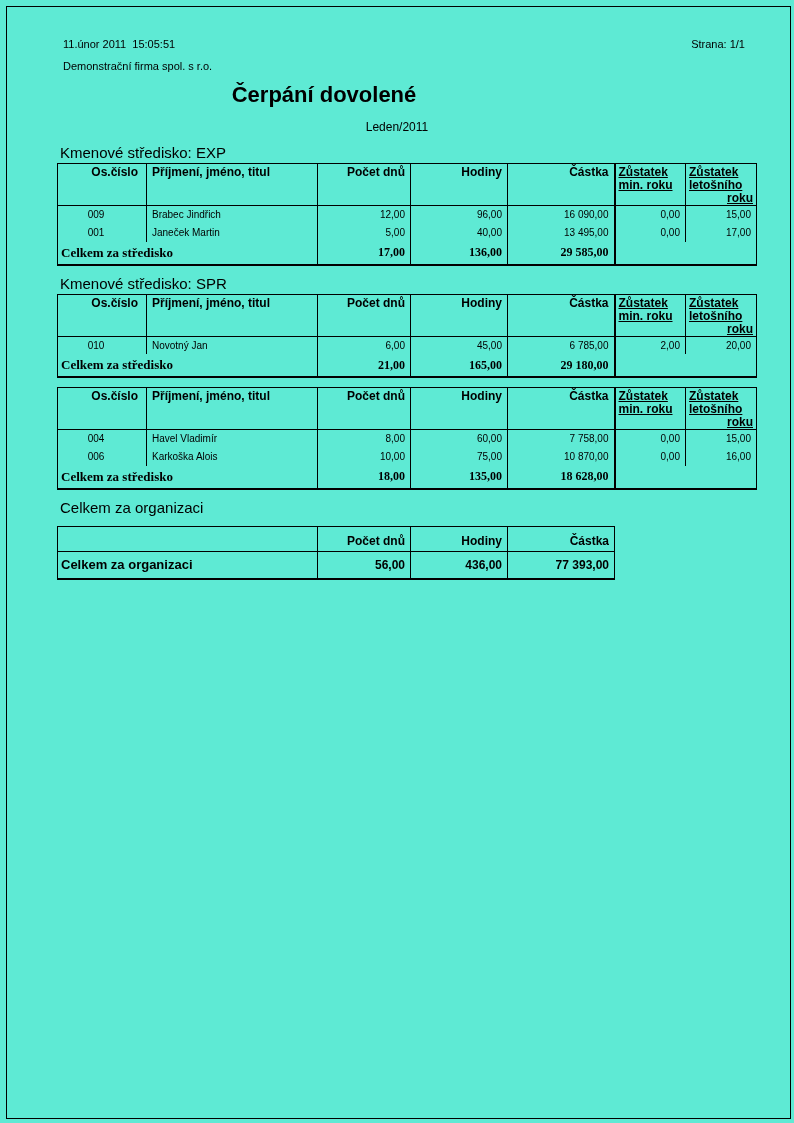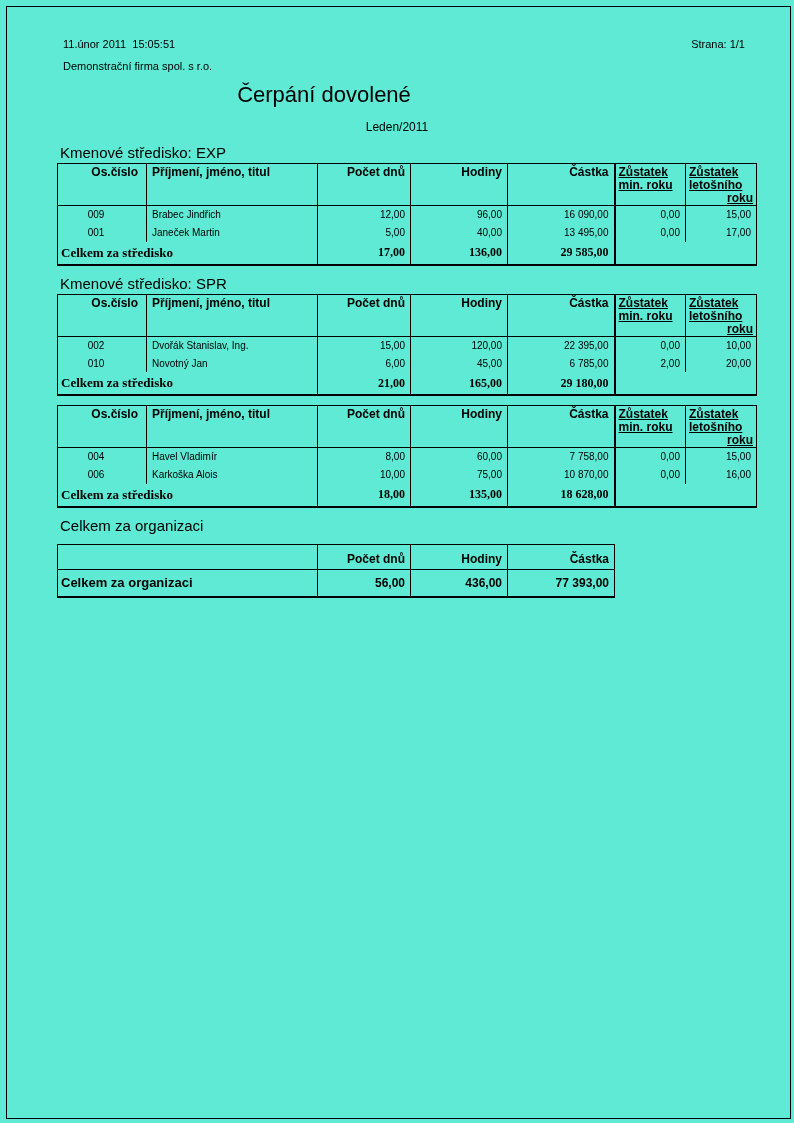--- a/index.html
+++ b/index.html
@@ -29,21 +29,21 @@
     position: absolute; left: 63px; top: 60px;
     font-size: 11px;
   }
   .hdr-page {
     position: absolute; top: 38px; right: 49px;
     font-size: 11px;
   }
   .report-title {
     position: absolute; top: 82px; left: 0;
     width: 648px; text-align: center;
-    font-size: 22px; font-weight: normal;
+    font-size: 22px; font-weight: bold;
   }
   .report-subtitle {
     position: absolute; top: 120px; left: 0;
     width: 794px; text-align: center;
     font-size: 12px;
   }
   .content {
     position: absolute; left: 57px; top: 144px; width: 699px;
   }
   .sec-heading {
@@ -202,29 +202,20 @@
             <div>min. roku</div>
           </th>
           <th class="th-zlet">
             <div>Zůstatek</div>
             <div>letošního</div>
             <div class="r">roku</div>
           </th>
         </tr>
       </thead>
       <tbody>
-        <tr>
-          <td class="d d-os br">002</td>
-          <td class="d d-name br">Dvořák Stanislav, Ing.</td>
-          <td class="d d-num br">15,00</td>
-          <td class="d d-num br">120,00</td>
-          <td class="d d-num br2">22 395,00</td>
-          <td class="d d-num br">0,00</td>
-          <td class="d d-num">10,00</td>
-        </tr>
         <tr>
           <td class="d d-os br">010</td>
           <td class="d d-name br">Novotný Jan</td>
           <td class="d d-num br">6,00</td>
           <td class="d d-num br">45,00</td>
           <td class="d d-num br2">6 785,00</td>
           <td class="d d-num br">2,00</td>
           <td class="d d-num">20,00</td>
         </tr>
         <tr class="total">

